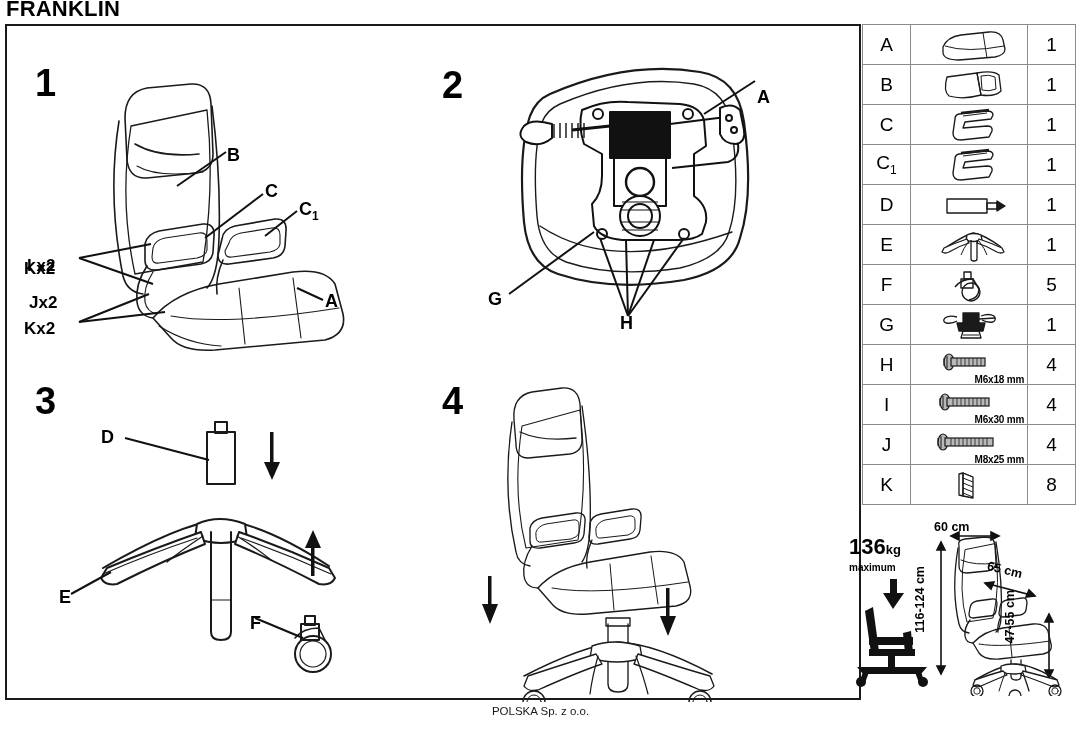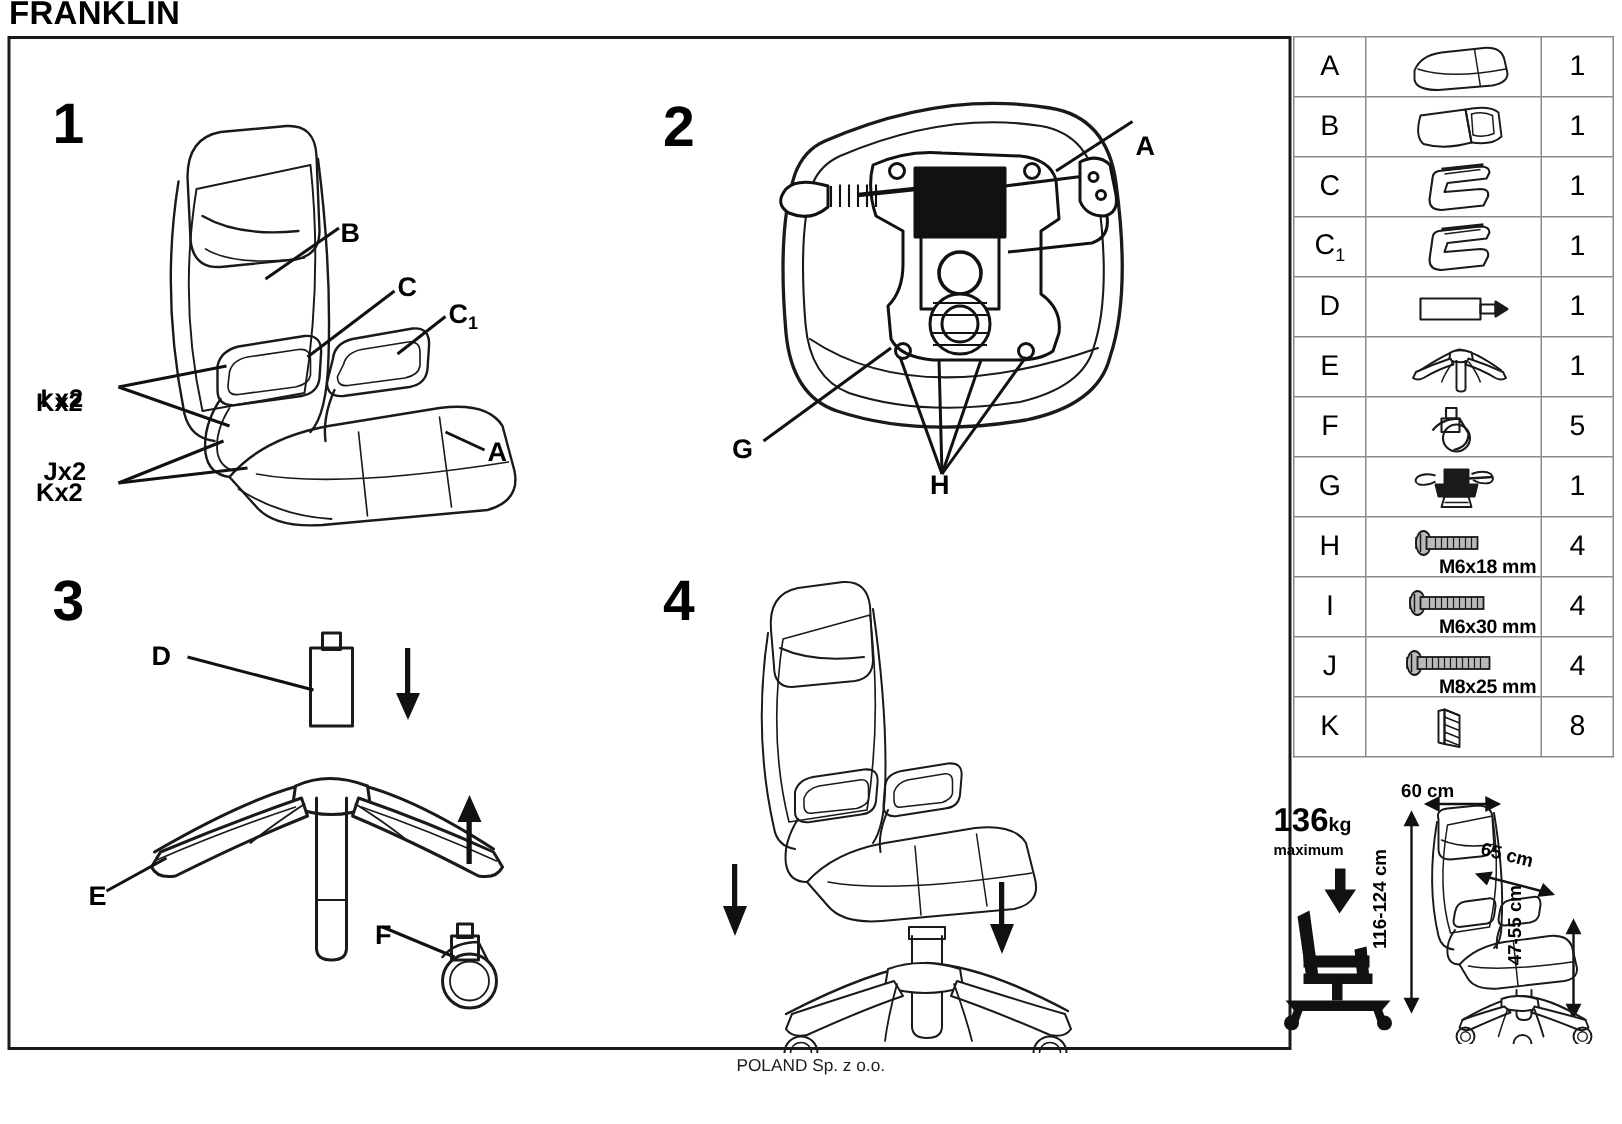--- a/index.html
+++ b/index.html
@@ -24,21 +24,21 @@
   .lblx{position:absolute;font-size:17px;font-weight:bold;line-height:17px;white-space:nowrap;}
   .lblx i{font-style:normal;}
 
   
   #parts{position:absolute;left:862px;top:24px;width:214px;border-collapse:collapse;}
   #parts td{border:1px solid #8a8a8a;height:39px;padding:0;vertical-align:middle;text-align:center;}
   .c-letter{width:48px;font-size:19px;}
   .c-letter sub{font-size:12px;}
   .c-pic{width:116px;position:relative;}
   .c-qty{width:48px;font-size:19px;}
-  .sizecap{position:absolute;right:3px;bottom:-1px;font-size:13px;font-weight:bold;
+  .sizecap{position:absolute;right:3px;bottom:-1px;font-size:10px;font-weight:bold;
            letter-spacing:-0.2px;padding-left:48px;}
 
   
   #spec{position:absolute;left:835px;top:528px;width:246px;height:168px;}
   #wt{position:absolute;left:14px;top:8px;width:80px;}
   #wtnum{font-size:22px;font-weight:bold;line-height:22px;}
   #wtnum span{font-size:13px;}
   #wtmax{font-size:10px;font-weight:bold;line-height:11px;margin-top:1px;}
 
   .dimlbl{position:absolute;font-size:12px;font-weight:bold;white-space:nowrap;}
@@ -109,21 +109,21 @@
       <span>C</span><sub>1</sub>
     </div>
     <div class="lbl" style="left:318px;top:266px;">A</div>
 
     <div class="lblx" style="left:20px;top:204px;margin-top:27px;">
       <i>I</i>&nbsp;<i>x2</i>
     </div>
     <div class="lblx" style="left:17px;top:234px;">
       <i>K</i><i>x2</i>
     </div>
-    <div class="lblx" style="left:22px;top:280px;">
+    <div class="lblx" style="left:22px;top:268px;">
       <i>J</i><i>x2</i>
     </div>
     <div class="lblx" style="left:17px;top:294px;">
       <i>K</i><i>x2</i>
     </div>
   </div>
 
   <div class="step" style="left:425px;top:0;width:431px;height:330px;">
     <div class="stepnum" style="left:10px;top:40px;">2</div>
 
@@ -561,14 +561,14 @@
     </g>
   </svg>
 
   <div class="dimlbl" style="left:99px;top:-8px;font-size:12.5px;text-align:center;">60 cm</div>
   <div class="dimlbl" style="left:152px;top:35px;font-size:12.5px;transform:rotate(14deg);">65 cm</div>
   <div class="dimlbl vert" style="left:78px;top:38px;font-size:12.5px;">116-124 cm</div>
   <div class="dimlbl vert" style="left:168px;top:62px;font-size:12.5px;">47-55 cm</div>
 </div>
 
 <div id="footer">
-  <div>POLAND Sp. z o.o.</div>
+  <div>POLSKA Sp. z o.o.</div>
 </div>
 
 </body></html>

